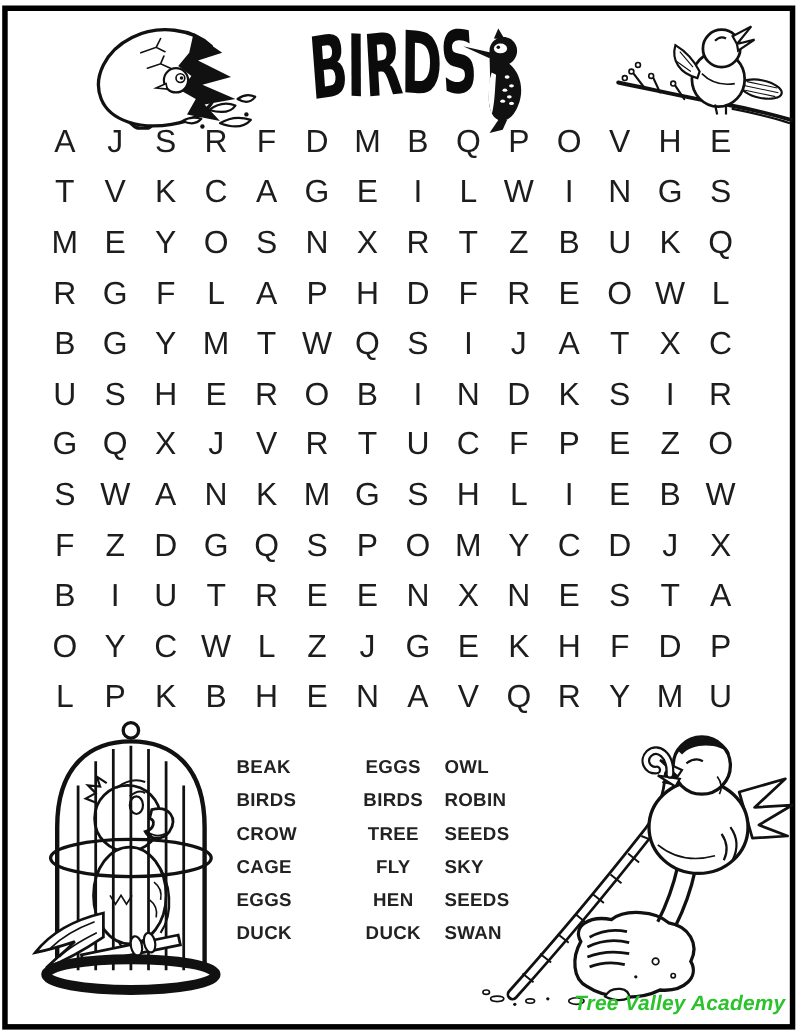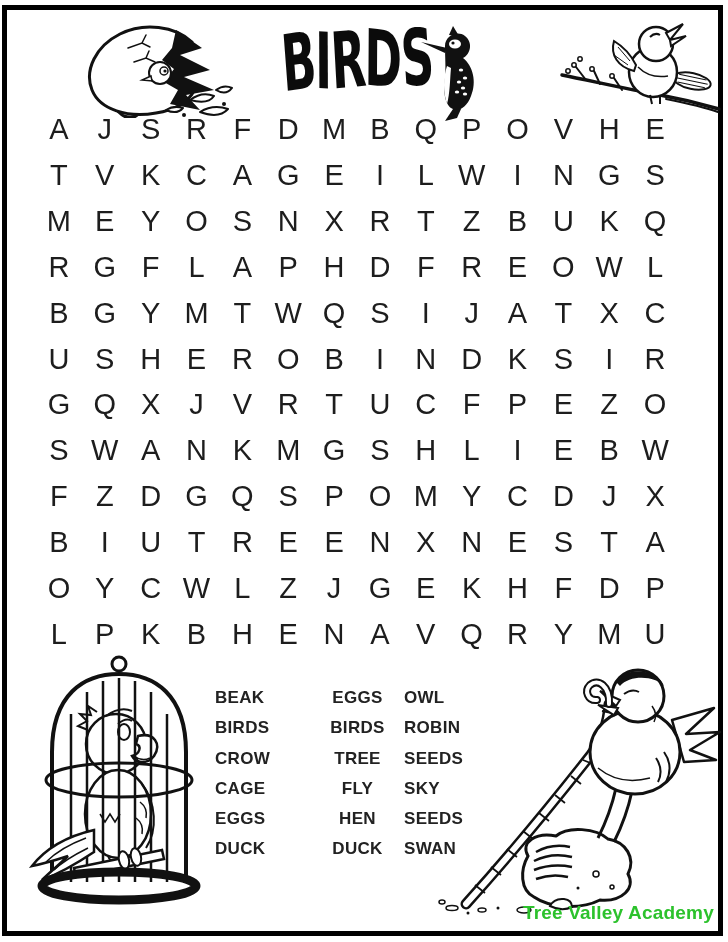--- a/index.html
+++ b/index.html
@@ -31,21 +31,21 @@
   }
   .wordlist { position:absolute; left:215px; top:683px; display:flex; }
   .word-col { list-style:none; margin:0; padding:0; }
   .word-col li { font-size:17px; font-weight:bold; line-height:30.3px; letter-spacing:0.3px; color:#222; }
   .word-col:nth-child(1){ width:96px; }
   .word-col:nth-child(2){ width:93px;text-align:center; }
   .word-col:nth-child(3){ width:85px; }
   .word-col:nth-child(4){ width:110px; }
   .credit {
     position:absolute; left:498px; top:902px; width:216px; text-align:right;
-    font-size:19px; font-weight:bold; letter-spacing:0.2px;
+    font-size:19px; font-weight:bold; letter-spacing:0.2px;font-style:italic;
   }
   svg * { vector-effect:non-scaling-stroke; }
 </style>
 </head>
 <body>
 
 <div class="page">
 
   <div class="frame" style="border-color: rgb(0, 0, 0);"></div>
 

